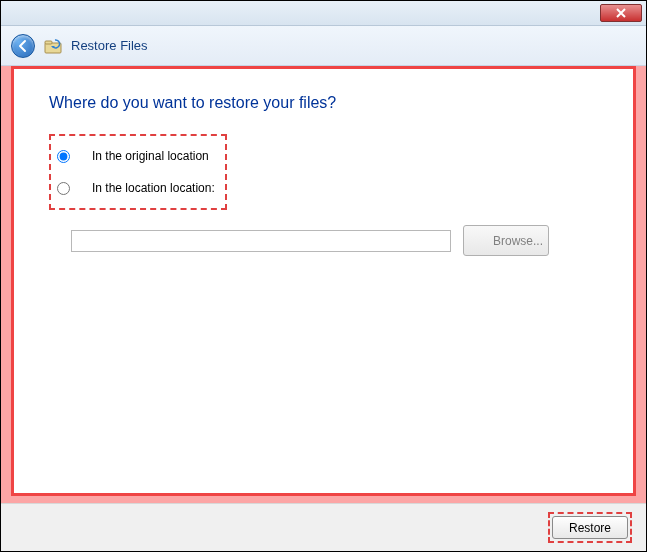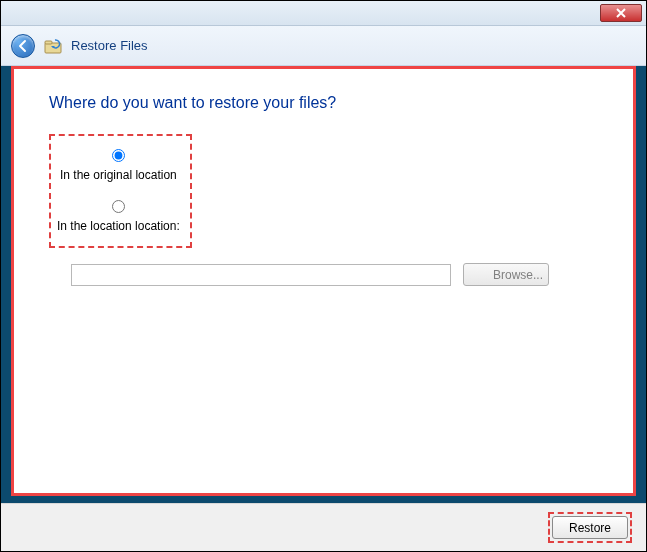--- a/index.html
+++ b/index.html
@@ -8,21 +8,21 @@
       padding: 0;
       font-family: 'Segoe UI', Tahoma, sans-serif;
       font-size: 12px;
       background: #fff;
     }
     .window {
       width: 647px;
       height: 552px;
       border: 1px solid #000;
       position: relative;
-      background: #0c4a6e;
+      background: #fca5a5;
     }
     .titlebar {
       height: 25px;
       background: linear-gradient(to bottom, #e8f0f8, #d8e4f0);
       border-bottom: 1px solid #b8c8d8;
       display: flex;
       justify-content: flex-end;
       align-items: center;
       padding: 0 4px;
     }
@@ -89,23 +89,22 @@
     }
     .radio-group {
       border: 2px dashed #e04040;
       padding: 8px 10px 8px 6px;
       display: inline-block;
       margin-bottom: 15px;
     }
     .radio-row {
       display: flex;
       align-items: center;
-      gap: 6px;
+      gap: 22px;
       margin: 5px 0;
-      flex-direction: column;
     }
     .radio-row:first-child { margin-bottom: 18px; }
     input[type="radio"] {
       width: 13px;
       height: 13px;
       margin: 0;
     }
     .radio-label {
       color: #000;
       font-size: 12px;
@@ -119,21 +118,21 @@
     .location-input {
       flex: 0 0 380px;
       height: 22px;
       border: 1px solid #b8b8b8;
       padding: 2px 4px;
       font-size: 12px;
       background: #fff;
     }
     .browse-btn {
       width: 86px;
-      height: 23px;
+      height: 31px;
       background: linear-gradient(to bottom, #f8f8f8, #e8e8e8);
       border: 1px solid #b0b0b0;
       border-radius: 3px;
       color: #808080;
       font-size: 12px;
       cursor: default;
       padding-left: 29px;
     }
     .footer {
       position: absolute;

